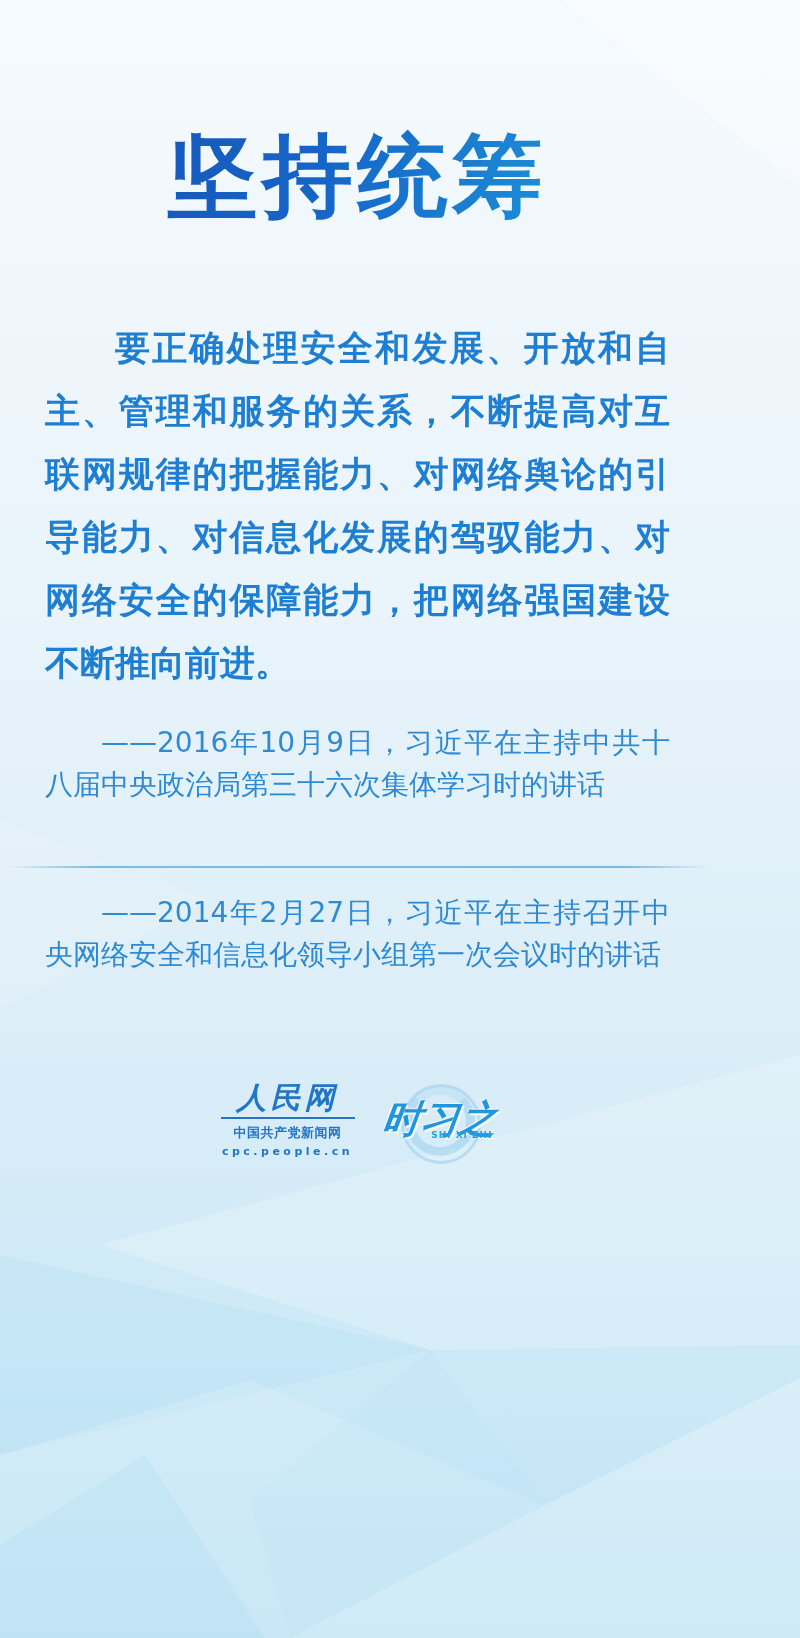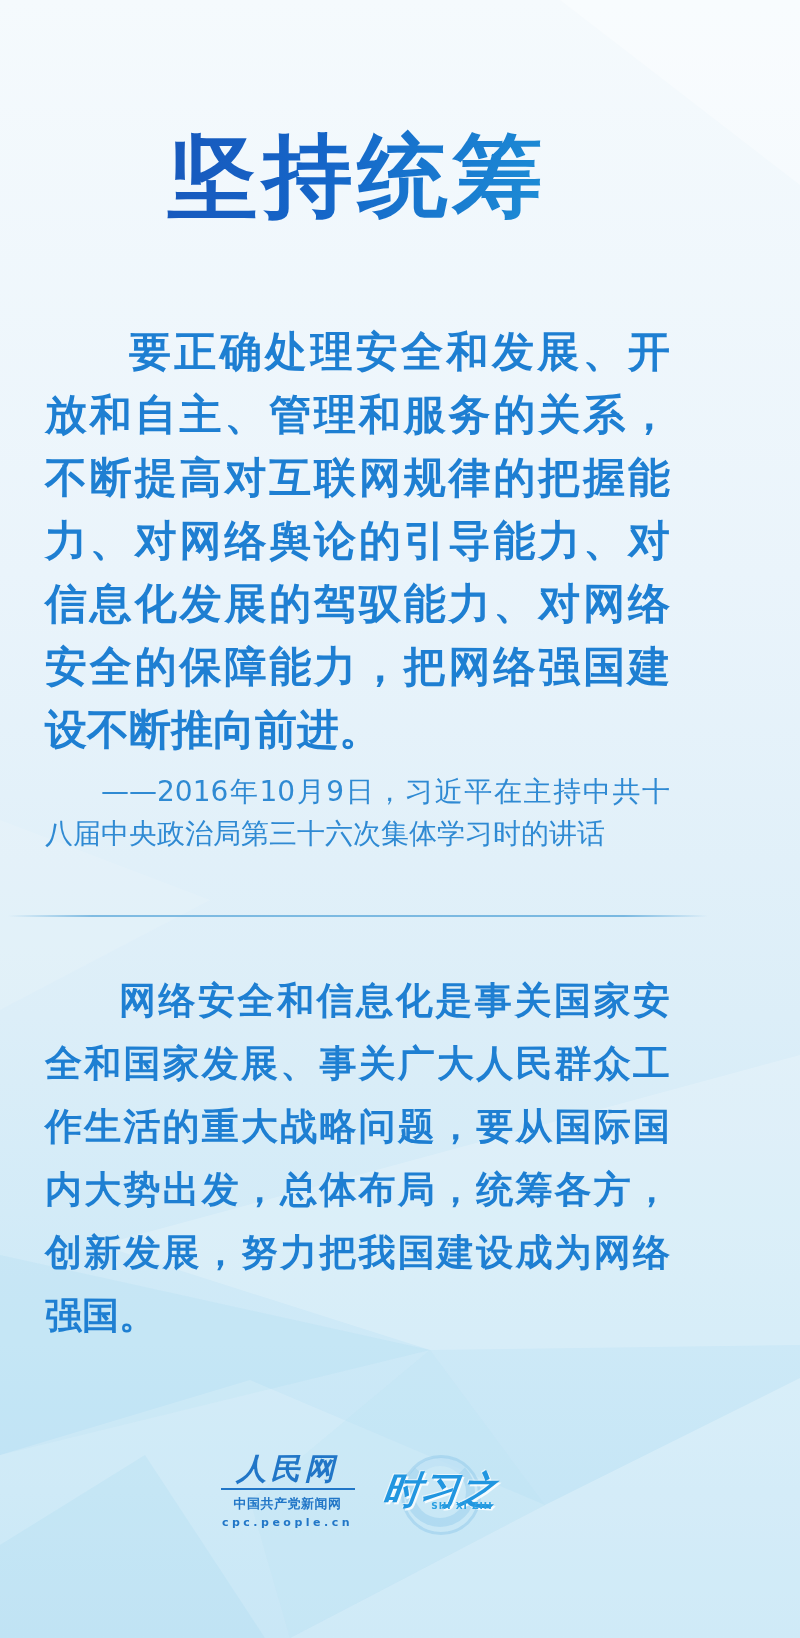--- a/index.html
+++ b/index.html
@@ -43,24 +43,24 @@
   }
 
   
   .quote-section { padding: 0 45px; }
   .quote-text {
     color: #1e7fd2;
     font-weight: 700;
     text-align: justify;
     text-indent: 2em;
   }
-  .quote-text-1 { margin-top: 90px; font-size: 42px; line-height: 63px; }
+  .quote-text-1 { margin-top: 90px; font-size: 35px; line-height: 63px; font-family: Liberation Mono, monospace; }
   .quote-text-2 { margin-top: 52px; font-size: 37px; line-height: 63px; }
   .attribution {
-    margin-top: 10px;
+    margin-top: 24px;
     color: #2f8ad3;
     font-weight: 400;
     font-size: 28px;
     line-height: 42px;
     text-align: justify;
     text-indent: 2em;
   }
 
   
   .divider {
@@ -197,21 +197,21 @@
   </div>
 
   <div class="quote-section">
     <p class="quote-text quote-text-1">要正确处理安全和发展、开放和自主、管理和服务的关系，不断提高对互联网规律的把握能力、对网络舆论的引导能力、对信息化发展的驾驭能力、对网络安全的保障能力，把网络强国建设不断推向前进。</p>
     <p class="attribution">——2016年10月9日，习近平在主持中共十八届中央政治局第三十六次集体学习时的讲话</p>
   </div>
 
   <div class="divider"></div>
 
   <div class="quote-section">
-    <p class="quote-text quote-text-2">网络安全和信息化是事关国家安全和国家发展、事关广大人民群众工作生活的重大战略问题，要从国际国内大势出发，总体布局，统筹各方，创新发展，努力把我国建设成为网络强国。</p>
+    <p class="attribution">——2014年2月27日，习近平在主持召开中央网络安全和信息化领导小组第一次会议时的讲话</p>
   </div>
 
   <div class="footer">
 
     <div class="people-logo">
       <div class="people-script">人民网</div>
       <div class="people-underline"></div>
       <div class="people-sitename">中国共产党新闻网</div>
       <div class="people-url">cpc.people.cn</div>
     </div>

